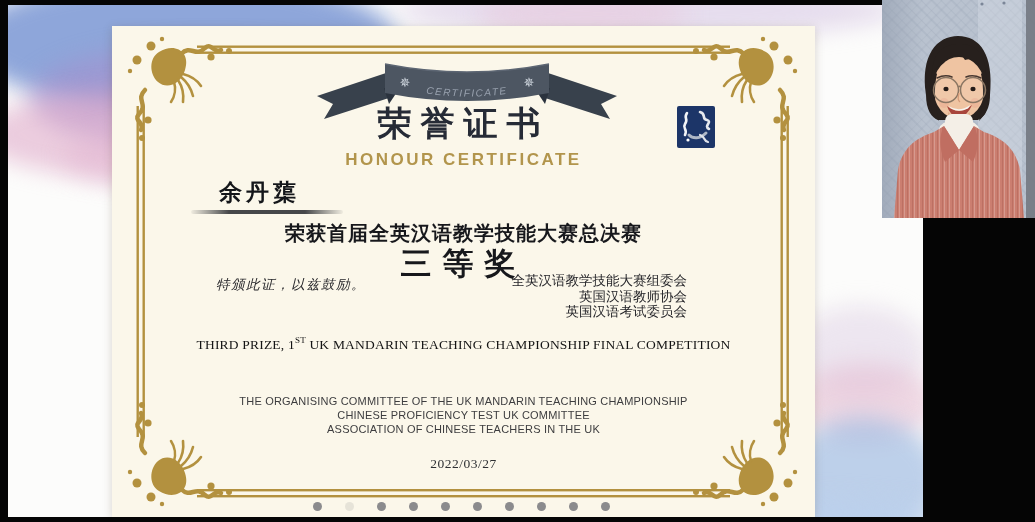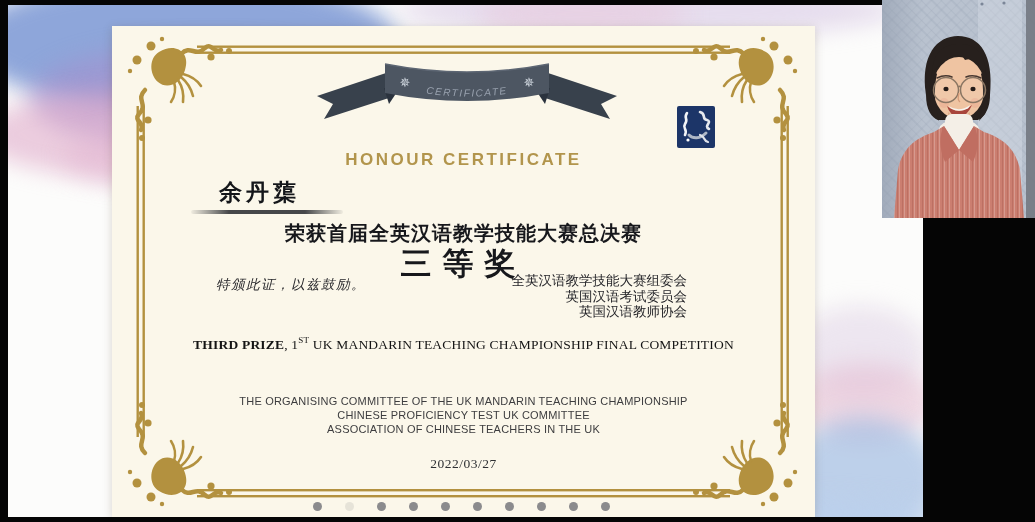--- a/index.html
+++ b/index.html
@@ -28,21 +28,21 @@
   .title-en{top:124px;font-family:"Liberation Sans","DejaVu Sans",sans-serif;font-size:17px;
             font-weight:700;letter-spacing:2.5px;color:#b2954c;line-height:20px;text-align:center;}
   .name-zh{left:107px;top:153px;font-size:23px;font-weight:700;letter-spacing:4px;color:#14161a;line-height:28px;}
   .name-underline{left:79px;top:184px;width:152px;height:3.5px;border-radius:2px;
      background:linear-gradient(90deg,rgba(25,28,34,.05),rgba(25,28,34,.8) 25%,rgba(25,28,34,.8) 75%,rgba(25,28,34,.05));}
   .award-zh{top:195px;font-size:20px;font-weight:700;color:#17181c;letter-spacing:1px;line-height:24px;}
   .prize-zh{top:219px;font-size:31px;font-weight:600;color:#17181c;letter-spacing:11px;line-height:38px;}
   .note-zh{left:104px;top:251px;font-size:13.5px;color:#26262a;letter-spacing:1.5px;line-height:16px;font-style:italic;}
   .issuers-zh{right:128px;top:247px;text-align:right;font-size:13.5px;color:#26262a;line-height:15.5px;}
   .award-en{top:306px;font-size:13.5px;color:#141414;letter-spacing:.2px;line-height:16px;}
-  .award-en .b{font-weight:700;text-align:right;}
+  .award-en .b{font-weight:400;text-align:right;}
   .award-en sup{font-size:9px;}
   .name-en{top:343px;font-size:15.5px;font-weight:700;letter-spacing:1px;line-height:18px;}
   .issuers-en{top:369px;font-family:"Liberation Sans","DejaVu Sans",sans-serif;font-size:11px;
               color:#3d3d3f;line-height:13.8px;letter-spacing:.2px;}
   .date{top:430px;font-size:13.5px;color:#2e3033;letter-spacing:.5px;line-height:16px;}
   .dots{position:absolute;top:476px;left:201px;display:flex;}
   .dot{width:9px;height:9px;border-radius:50%;background:#8b8b8d;margin-right:23px;}
   .dot.faded{opacity:.18;}
   .logo{position:absolute;left:564px;top:78px;}
   
@@ -134,34 +134,35 @@
         <rect x="1" y="2" width="38" height="42" rx="2" fill="#1c3568"></rect>
         <g fill="none" stroke-linecap="round">
           <path d="M11,9 C7,15 13,14 9,20 C6,25 12,24 9,31" stroke="#f2f4f7" stroke-width="2.6"></path>
           <path d="M24,8 C31,10 25,15 31,16 C37,18 27,22 33,25" stroke="#e6e9ee" stroke-width="2.6"></path>
           <path d="M13,31 C17,35 24,35 30,29" stroke="#aeb7c6" stroke-width="3"></path>
           <path d="M24,31 C30,33 27,37 32,38" stroke="#dfe3ea" stroke-width="2.2"></path>
         </g>
         <circle cx="12" cy="36" r="1.6" fill="#ffffff"></circle>
       </svg>
 
+      <div class="abs ctr title-zh">荣誉证书</div>
       <div class="abs ctr title-en">HONOUR CERTIFICATE</div>
 
       <div class="abs name-zh">余丹蕖</div>
       <div class="abs name-underline"></div>
 
       <div class="abs ctr award-zh">荣获首届全英汉语教学技能大赛总决赛</div>
       <div class="abs ctr prize-zh">三等奖</div>
 
       <div class="abs note-zh">特颁此证，以兹鼓励。</div>
 
       <div class="abs issuers-zh">
         <div>全英汉语教学技能大赛组委会</div>
+        <div>英国汉语教师协会</div>
         <div>英国汉语考试委员会</div>
-        <div>英国汉语教师协会</div>
       </div>
 
       <div class="abs ctr award-en"><span class="b">THIRD PRIZE</span><span>, 1</span><sup>ST</sup><span> UK MANDARIN TEACHING CHAMPIONSHIP FINAL COMPETITION</span></div>
 
 
       <div class="abs ctr issuers-en">
         <div>THE ORGANISING COMMITTEE OF THE UK MANDARIN TEACHING CHAMPIONSHIP</div>
         <div>CHINESE PROFICIENCY TEST UK COMMITTEE</div>
         <div>ASSOCIATION OF CHINESE TEACHERS IN THE UK</div>
       </div>

